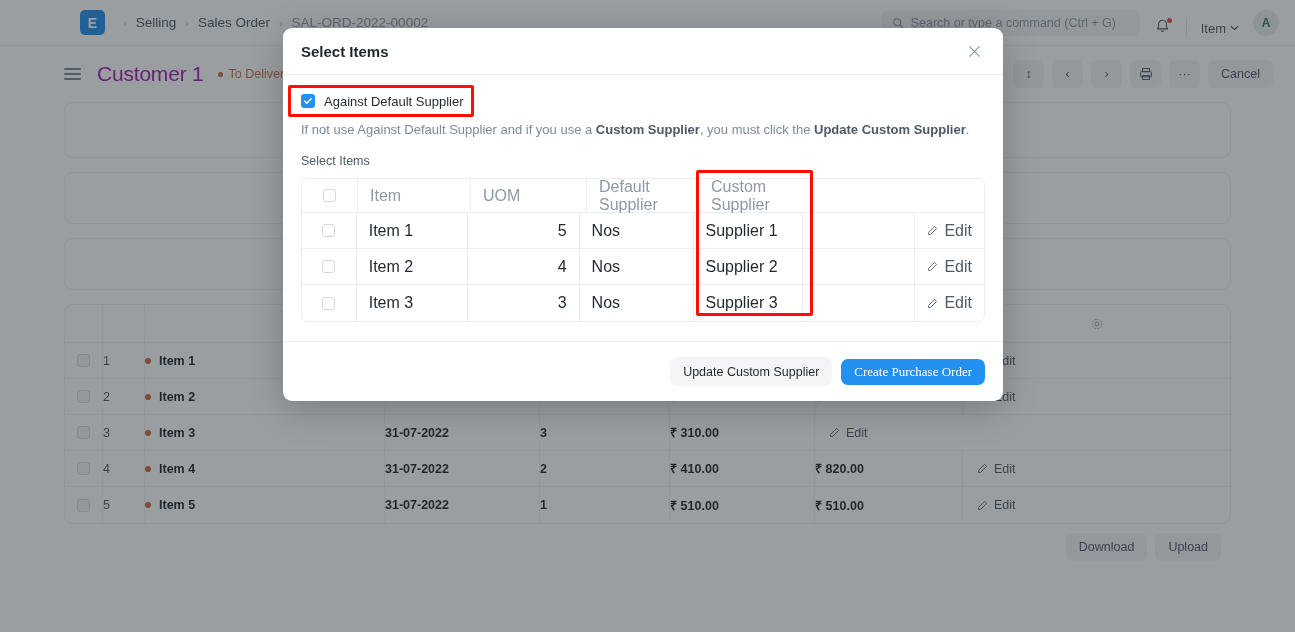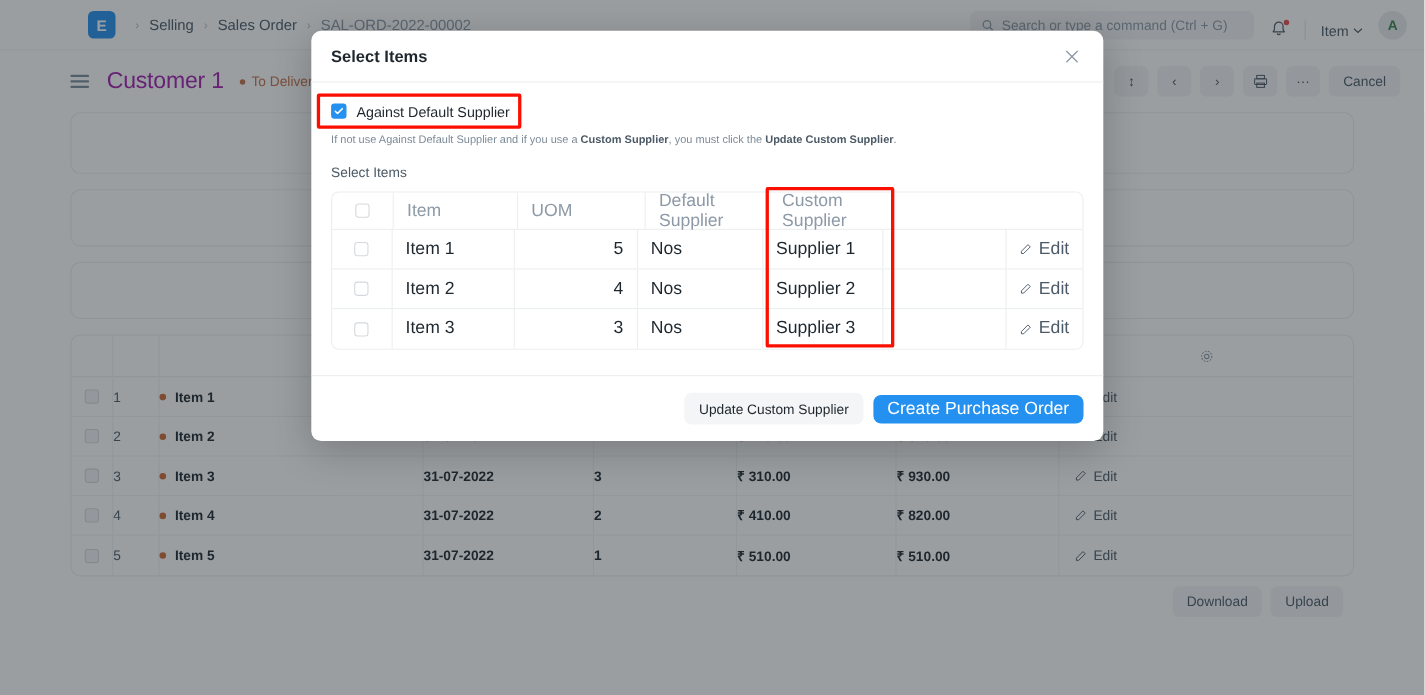--- a/index.html
+++ b/index.html
@@ -121,21 +121,21 @@
   }
   .modal-body { padding: 15px 18px 0 18px; flex: 1; }
 
   .chkrow { display: flex; align-items: center; gap: 9px; height: 22px; }
   .bigchk {
     width: 14px; height: 14px; border-radius: 3px; background: #2490ef;
     display: flex; align-items: center; justify-content: center;
   }
   .bigchk svg { display:block; }
   .chklabel { font-size: 13px; color: #1f272e; }
-  .hintline { margin-top: 9px; font-size: 10px; color: #7c8a97; line-height: 1.4; }
+  .hintline { margin-top: 9px; font-size: 13px; color: #7c8a97; line-height: 1.4; }
   .hintline b { color: #4c5a67; font-weight: 700; }
   .sublabel { margin-top: 15px; font-size: 12.5px; color: #4c5a67; }
 
   .mtable { margin-top: 10px; border: 1px solid #ebeef0; border-radius: 7px; overflow: hidden; }
   .mrow { display: flex; height: 36px; align-items: stretch; border-bottom: 1px solid #ebeef0; }
   .mrow:last-child { border-bottom: none; }
   .mrow.head { height: 34px; }
   .mcell {
     display: flex; align-items: center; padding: 0 12px;
     border-right: 1px solid #ebeef0; font-size: 16px; color: #1f272e;
@@ -157,22 +157,22 @@
     height: 60px; display: flex; align-items: center; justify-content: flex-end;
     gap: 9px; padding: 0 18px; border-top: 1px solid #ebeef0;
   }
   .btn-sec {
     height: 29px; padding: 0 13px; border-radius: 7px; background: #f4f5f6;
     border: none; font-size: 12.5px; color: #1f272e;
     font-family: "Liberation Sans", sans-serif;
   }
   .btn-pri {
     height: 26px; padding: 0 13px; border-radius: 7px; background: #2490ef;
-    border: none; font-size: 16px; color: #fff;
-    font-family: Liberation Sans, sans-serif;
+    border: none; font-size: 13px; color: #fff;
+    font-family: Liberation Serif, serif;
   }
 
   
   .redbox { position: absolute; border: 3px solid #fa0f00; border-radius: 2px; pointer-events: none; }
   #redbox-chk { left: 288px; top: 85px; width: 186px; height: 32px; }
   #redbox-col { left: 696px; top: 170px; width: 117px; height: 146px; }
 </style>
 </head>
 <body>
 
@@ -301,21 +301,20 @@
             </div>
             <div class="grid-row">
               <div class="c-chk cell-bd">
                 <span class="minichk"></span>
               </div>
               <div class="c-idx cell-bd">3</div>
               <div class="c-item cell-bd"><span class="odot"></span>Item 3</div>
               <div class="c-date cell-bd">31-07-2022</div>
               <div class="c-qty cell-bd">3</div>
               <div class="c-rate cell-bd">₹ 310.00</div>
-              <div class="c-amt cell-bd">₹ 930.00</div>
               <div class="c-edit">
                 <svg width="11" height="11" viewBox="0 0 14 14">
                   <path d="M9.6 1.8l2.6 2.6L4.6 12H2v-2.6z" fill="none" stroke="#4c5a67" stroke-width="1.1"></path>
                 </svg>
                 <span>Edit</span>
               </div>
             </div>
             <div class="grid-row">
               <div class="c-chk cell-bd">
                 <span class="minichk"></span>

